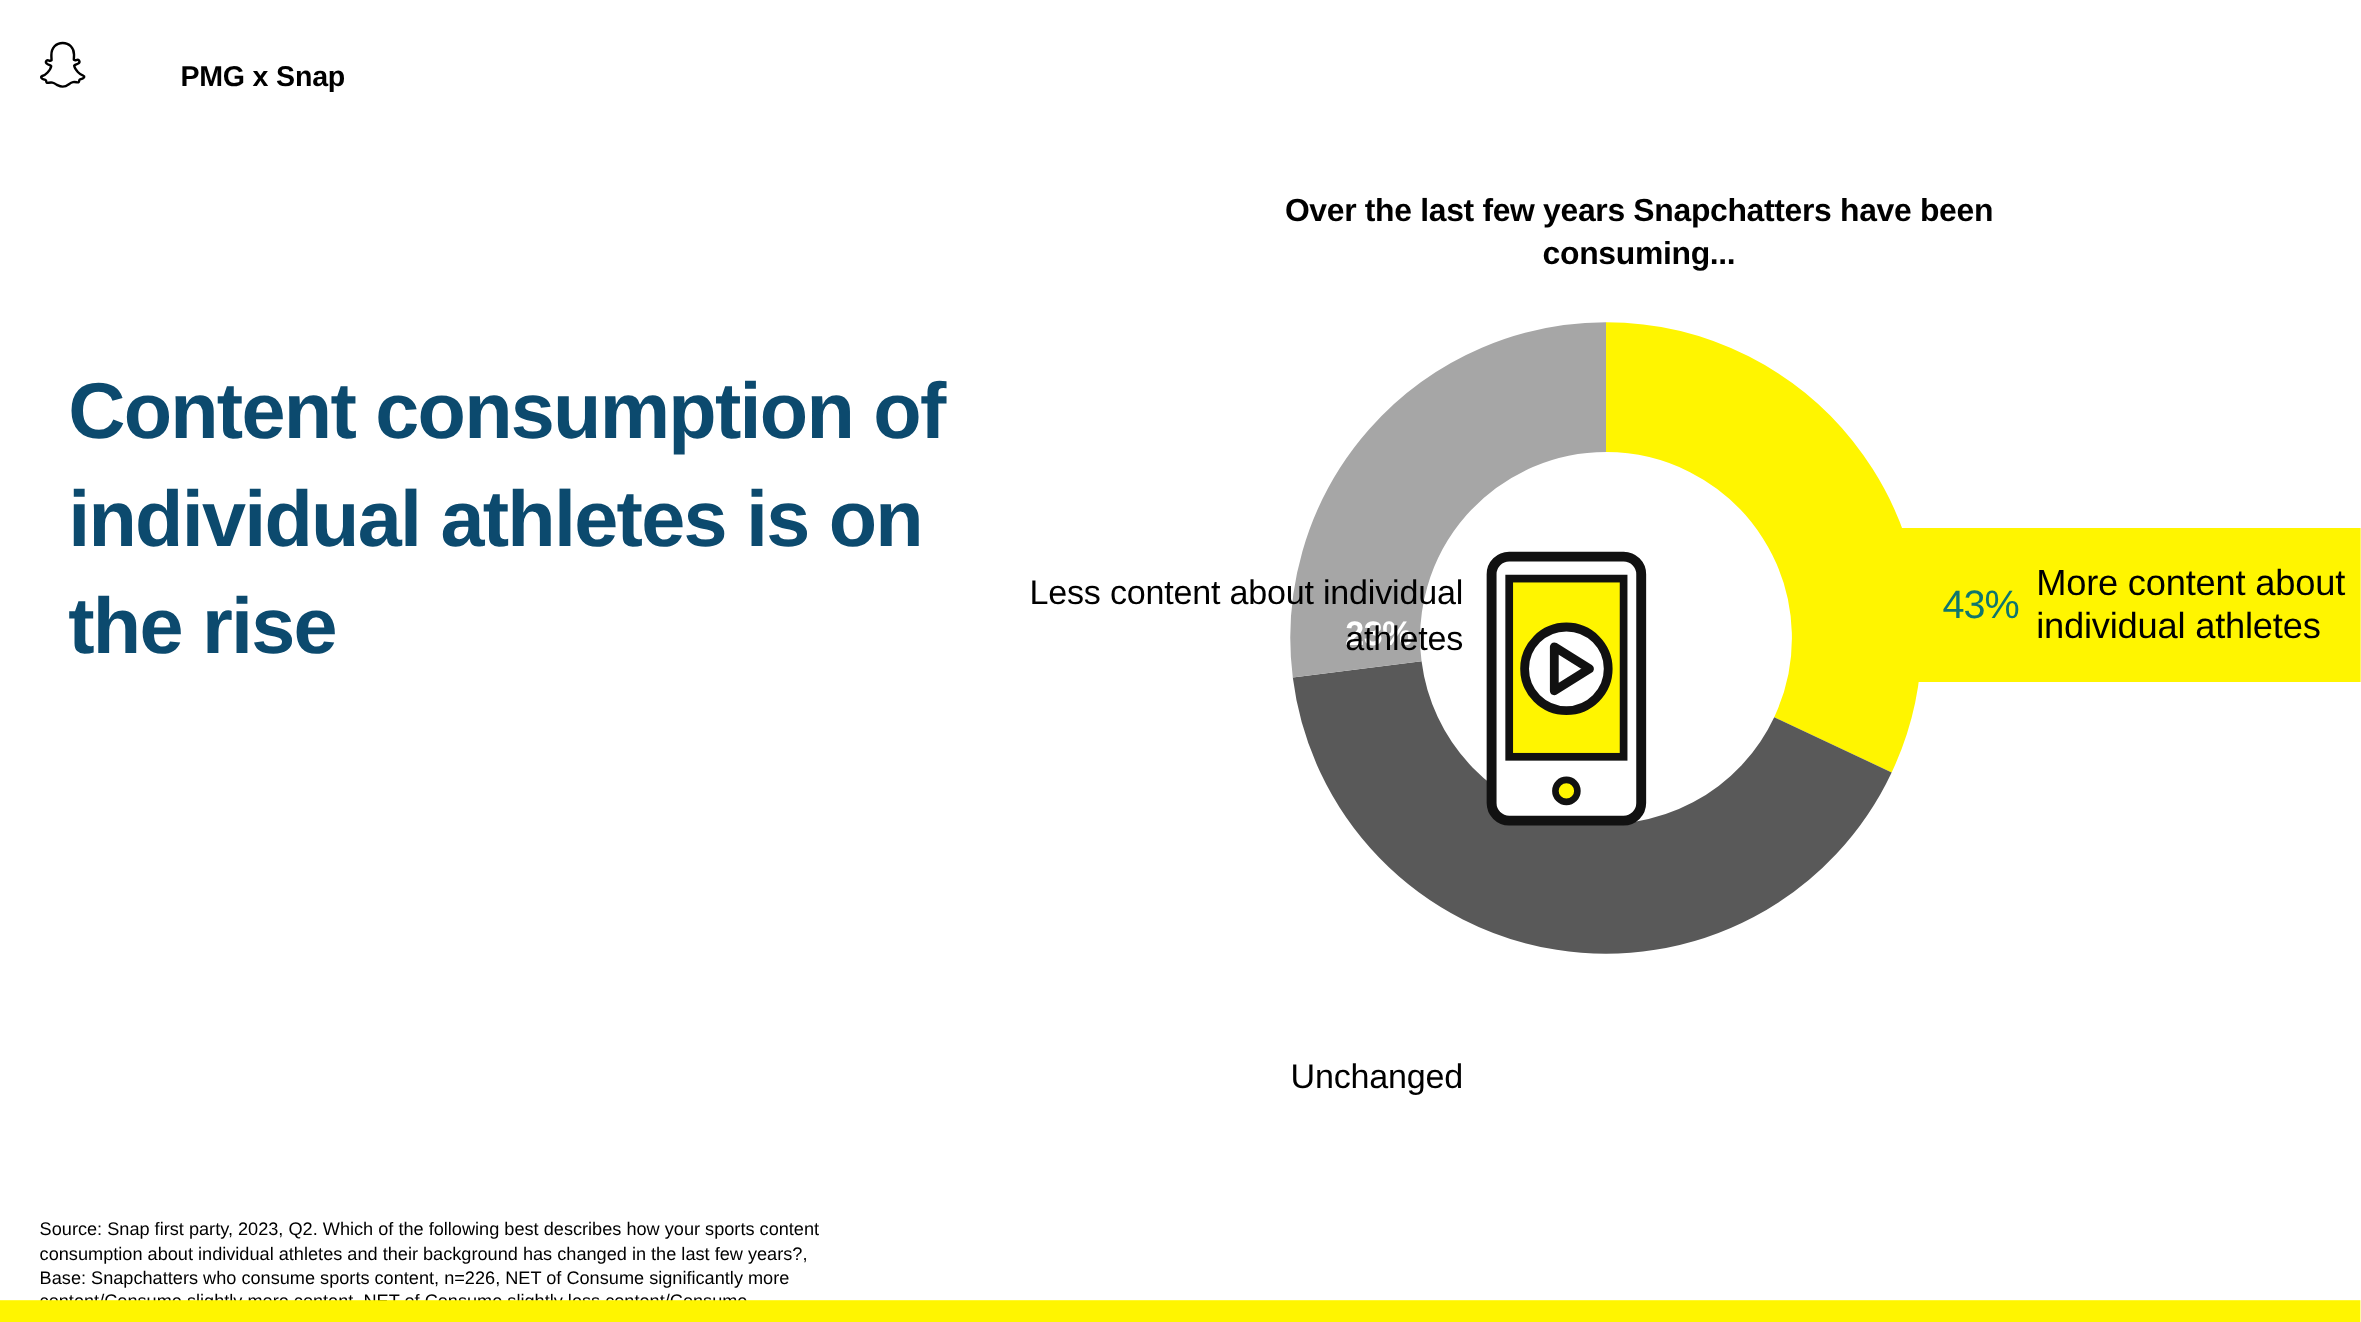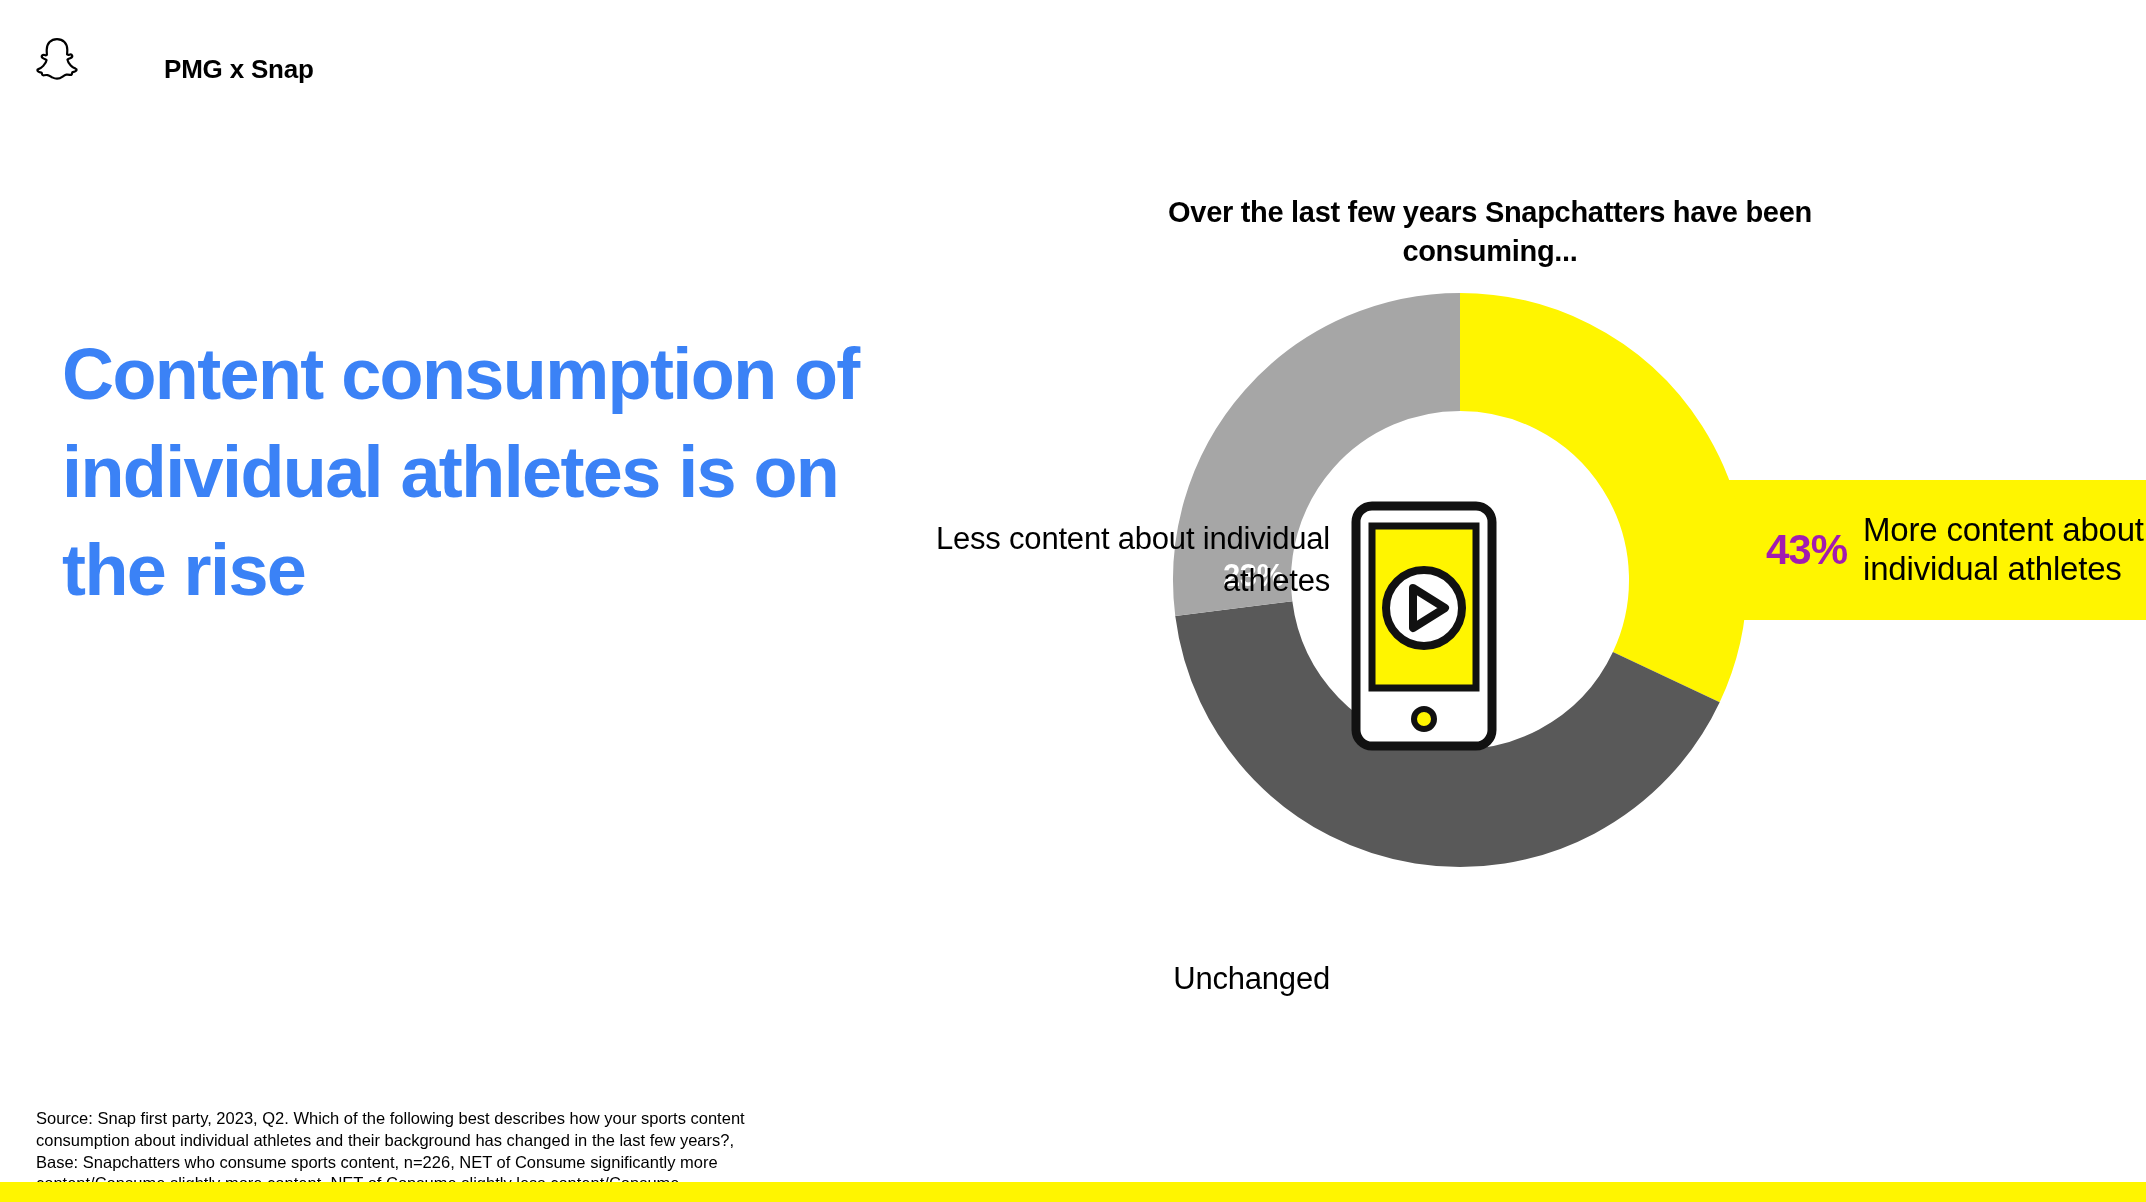--- a/index.html
+++ b/index.html
@@ -38,21 +38,21 @@
   
   #headline {
     position: absolute;
     left: 62px;
     top: 326px;
     width: 820px;
     font-size: 72px;
     font-weight: bold;
     line-height: 1.36;
     letter-spacing: -1.6px;
-    color: #3b82f6;
+    color: #0c4a6e;
   }
 
   
   #source-note {
     position: absolute;
     left: 36px;
     top: 1108px;
     width: 716px;
     font-size: 16.5px;
     line-height: 1.32;
@@ -80,21 +80,20 @@
   #chart-title {
     position: absolute;
     left: 80px;
     top: 23px;
     width: 660px;
     text-align: center;
     font-size: 29px;
     font-weight: bold;
     line-height: 1.33;
     letter-spacing: -0.3px;
-    margin-top: 20px;
   }
 
   
   #callout-band {
     position: absolute;
     left: 570px;
     top: 330px;
     width: 1033px;
     height: 140px;
     background: #FFF500;
@@ -103,25 +102,25 @@
   #callout-text {
     position: absolute;
     left: 686px;
     top: 350px;
     display: flex;
     align-items: center;
     gap: 16px;
     height: 100px;
   }
   #callout-pct {
-    font-size: 42px;
-    font-weight: bold;
+    font-size: 36px;
+    font-weight: normal;
     letter-spacing: -1px;
     line-height: 1;
-    color: #a21caf;
+    color: #0f766e;
   }
   #callout-label {
     font-size: 33px;
     line-height: 1.18;
     letter-spacing: -0.2px;
     color: #000;
     width: 330px;
   }
 
   

